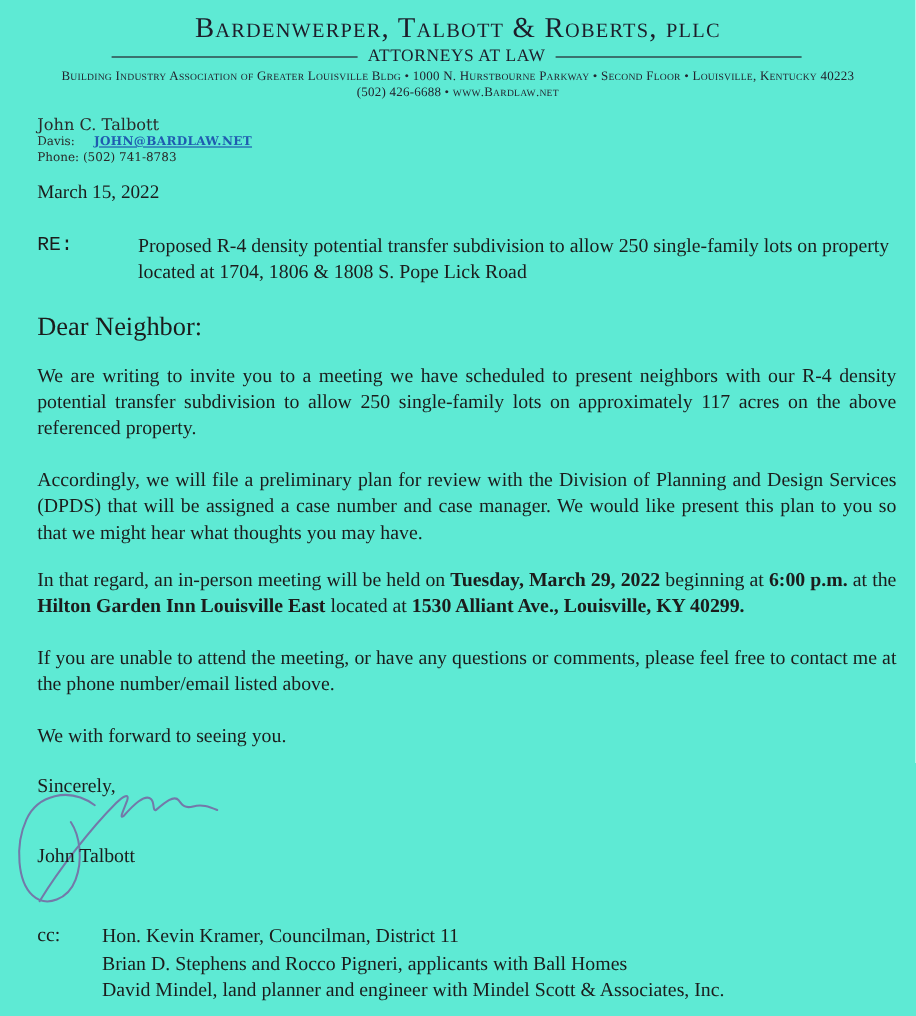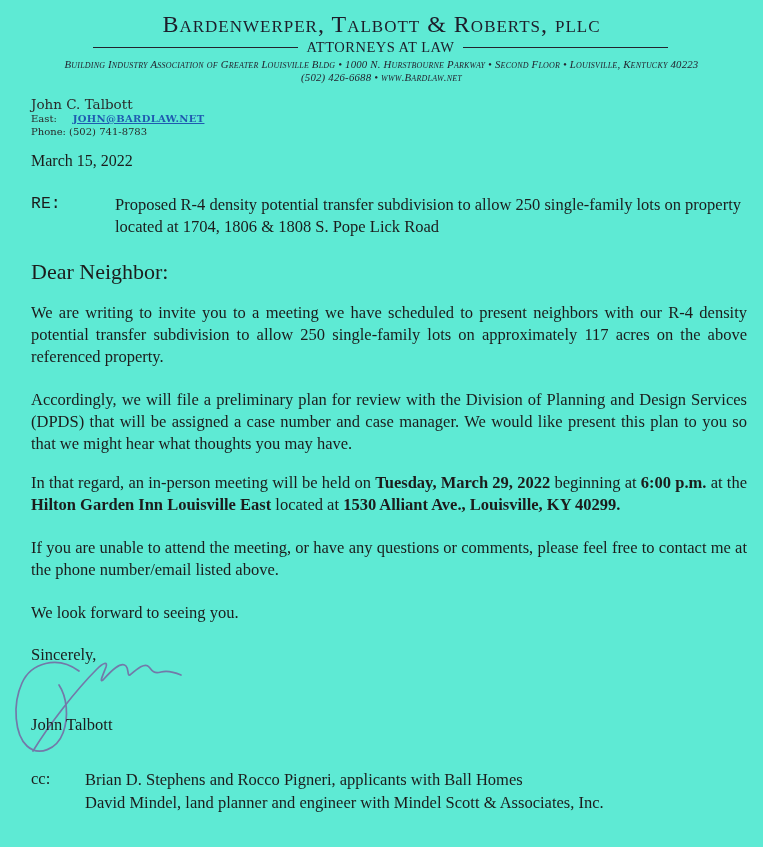--- a/index.html
+++ b/index.html
@@ -36,21 +36,20 @@
     color: #1d1d2a;
     white-space: nowrap;
   }
   .addr-line {
     font-variant: small-caps;
     font-size: 10.8px;
     letter-spacing: 0.2px;
     color: #23232e;
     white-space: nowrap;
     line-height: 13px;
-    font-style: italic;
   }
 
   
   .contact { margin-top: 13px; font-family: "DejaVu Serif", serif; }
   .contact-name { font-size: 13.5px; color: #2a2a2a; line-height: 15px; }
   .contact-row { font-size: 10px; color: #2a2a2a; line-height: 13px; }
   .email-link {
     color: #1f5bb0;
     font-weight: bold;
     text-decoration: underline;
@@ -70,21 +69,21 @@
     font-size: 16.5px;
     line-height: 22px;
     text-align: justify;
   }
   .para.gap { margin-top: 21px; }
 
   
   .sincerely { margin-top: 21px; font-size: 16.5px; }
   .sig-block { position: relative; height: 78px; }
   .sig-svg { position: absolute; left: -22px; top: -16px; pointer-events: none; }
-  .signer-name { position: absolute; left: 0; top: 50px; font-size: 16.5px; font-family: Liberation Serif, serif; }
+  .signer-name { position: absolute; left: 0; top: 38px; font-size: 16.5px; font-family: Liberation Serif, serif; }
 
   
   .cc-block { display: flex; margin-top: 26px; font-size: 16.5px; }
   .cc-label { width: 54px; flex: 0 0 54px; }
   .cc-entries { flex: 1; }
   .cc-entry { line-height: 22.5px; }
 </style>
 </head>
 <body>
 
@@ -97,56 +96,57 @@
       <span class="tagline-text">ATTORNEYS AT LAW</span>
       <span class="rule"></span>
     </div>
     <div class="addr-line">Building Industry Association of Greater Louisville Bldg • 1000 N. Hurstbourne Parkway • Second Floor • Louisville, Kentucky 40223</div>
     <div class="addr-line">(502) 426-6688 • www.Bardlaw.net</div>
   </div>
 
   <div class="contact">
     <div class="contact-name">John C. Talbott</div>
     <div class="contact-row">
-      <span>East:</span><span class="email-link">JOHN@BARDLAW.NET</span>
+      <span>Davis:</span><span class="email-link">JOHN@BARDLAW.NET</span>
     </div>
     <div class="contact-row">
       <span>Phone:</span>
       <span>(502) 741-8783</span>
     </div>
   </div>
 
   <div class="date-line">March 15, 2022</div>
 
   <div class="re-block">
     <div class="re-label">RE:</div>
     <div class="re-text">Proposed R-4 density potential transfer subdivision to allow 250 single-family lots on property located at 1704, 1806 &amp; 1808 S. Pope Lick Road</div>
   </div>
 
   <div class="salutation">Dear Neighbor:</div>
 
   <p class="para">We are writing to invite you to a meeting we have scheduled to present neighbors with our R-4 density potential transfer subdivision to allow 250 single-family lots on approximately 117 acres on the above referenced property.</p>
   <p class="para gap">Accordingly, we will file a preliminary plan for review with the Division of Planning and Design Services (DPDS) that will be assigned a case number and case manager. We would like present this plan to you so that we might hear what thoughts you may have.</p>
   <p class="para"><span>In that regard, an in-person meeting will be held on </span><span style="font-weight: bold;">Tuesday, March 29, 2022</span><span> beginning at </span><span style="font-weight: bold;">6:00 p.m.</span><span> at the </span><span style="font-weight: bold;">Hilton Garden Inn Louisville East</span><span> located at </span><span style="font-weight: bold;">1530 Alliant Ave., Louisville, KY 40299.</span></p>
   <p class="para gap">If you are unable to attend the meeting, or have any questions or comments, please feel free to contact me at the phone number/email listed above.</p>
-  <p class="para gap">We look forward to seeing you.</p>
+  <p class="para gap">We with forward to seeing you.</p>
 
   <div class="sincerely">Sincerely,</div>
 
   <div class="sig-block">
     <svg class="sig-svg" width="200" height="110" viewBox="0 0 200 110">
       <g fill="none" stroke="#7379a9" stroke-width="1.7" stroke-linecap="round">
         <path d="M 70,22 C 48,6 22,14 13,34 C 3,56 6,86 18,97 C 30,108 48,100 54,84 C 60,68 58,48 50,36"></path>
         <path d="M 24,102 C 40,76 66,42 88,20 C 94,14 99,12 97,18 C 94,26 90,34 94,31 C 102,22 112,12 117,17 C 120,20 118,27 121,26 C 128,20 136,13 140,18 C 143,22 145,25 152,23 C 159,21 165,23 172,26"></path>
       </g>
     </svg>
     <div class="signer-name">John Talbott</div>
   </div>
 
   <div class="cc-block">
     <div class="cc-label">cc:</div>
     <div class="cc-entries">
+      <div class="cc-entry">Hon. Kevin Kramer, Councilman, District 11</div>
       <div class="cc-entry">Brian D. Stephens and Rocco Pigneri, applicants with Ball Homes</div>
       <div class="cc-entry">David Mindel, land planner and engineer with Mindel Scott &amp; Associates, Inc.</div>
     </div>
   </div>
 
 </div>
 
 </body></html>

